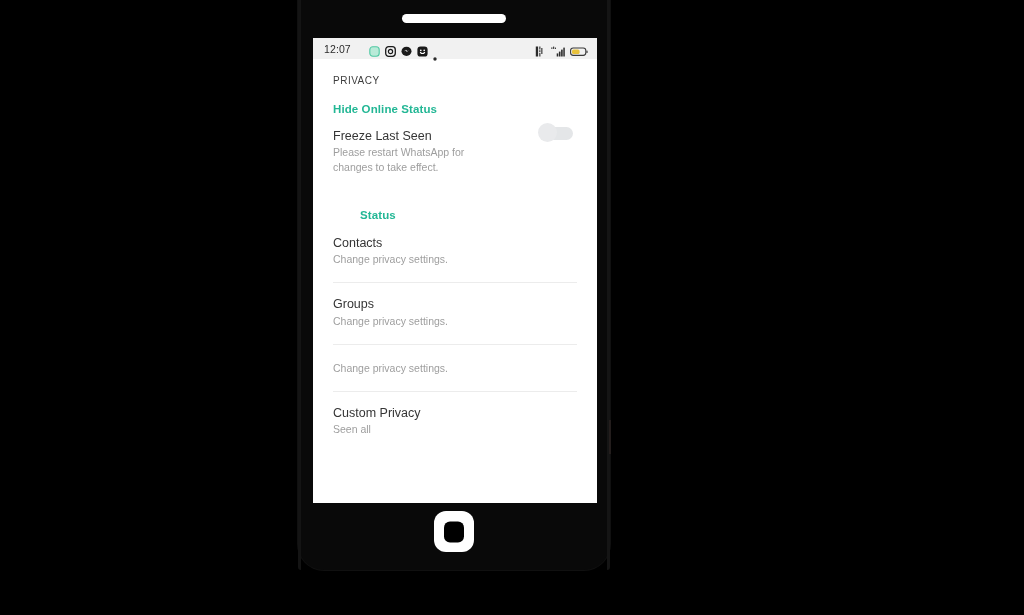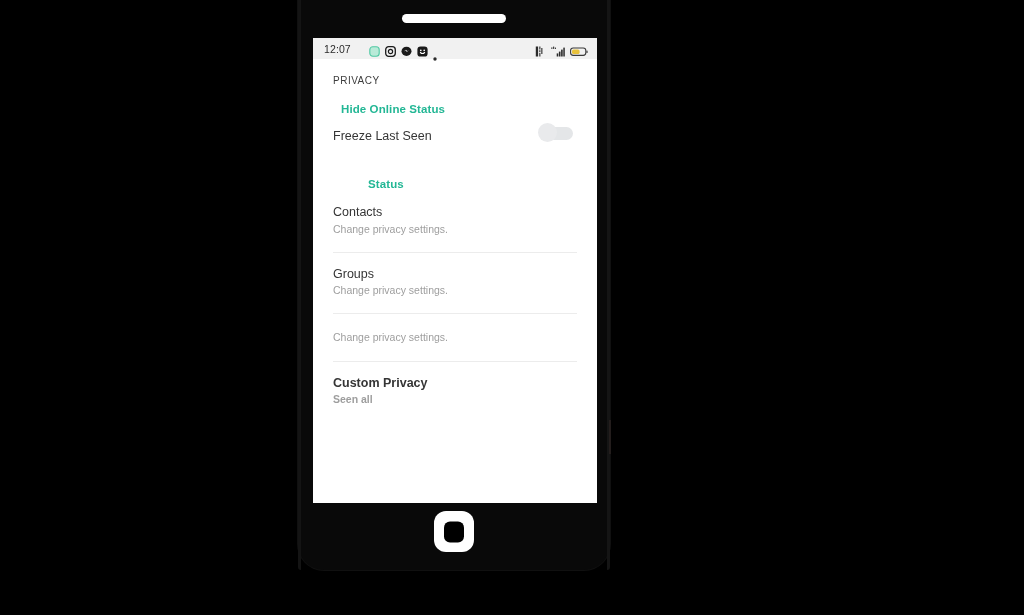--- a/index.html
+++ b/index.html
@@ -139,21 +139,20 @@
     color: #3d3d3d;
     letter-spacing: .5px;
     padding: 16px 0 0 20px;
   }
   .section-header {
     font-size: 11.5px;
     color: #23b795;
     font-weight: bold;
     padding: 0 0 0 20px;
     letter-spacing: .1px;
-    margin-left: 8px;
   }
   .list-row {
     position: relative;
     padding: 0 17px 0 20px;
   }
   .row-title {
     font-size: 12.5px;
     color: #353535;
     line-height: 1.15;
   }
@@ -282,20 +281,21 @@
 
     <div id="screen-content">
 
       <div id="page-title">PRIVACY</div>
 
       <div>
         <div class="section-header" style="padding-top:17px;">Hide Online Status</div>
 
         <div class="list-row" style="padding-top:14px;">
           <div class="row-title">Freeze Last Seen</div>
+          <div class="row-sub">Please restart WhatsApp for changes to take effect.</div>
           <div class="toggle-switch">
             <div class="toggle-track"></div>
             <div class="toggle-knob"></div>
           </div>
         </div>
       </div>
 
       <div>
         <div class="section-header" style="padding-top:35px;padding-left:47px;">Status</div>
 
@@ -309,21 +309,21 @@
           <div class="row-title">Groups</div>
           <div class="row-sub" style="max-width:none;">Change privacy settings.</div>
         </div>
         <div class="row-divider" style="margin-top:16px;"></div>
 
         <div class="list-row" style="padding-top:14px;">
           <div class="row-sub" style="max-width:none;">Change privacy settings.</div>
         </div>
         <div class="row-divider" style="margin-top:16px;"></div>
 
-        <div class="list-row" style="padding-top:14px;font-weight:bold;">
+        <div class="list-row" style="padding-top:14px;">
           <div class="row-title">Custom Privacy</div>
           <div class="row-sub" style="max-width:none;">Seen all</div>
         </div>
       </div>
 
 
     </div>
   </div>
 
   <div id="home-button">

